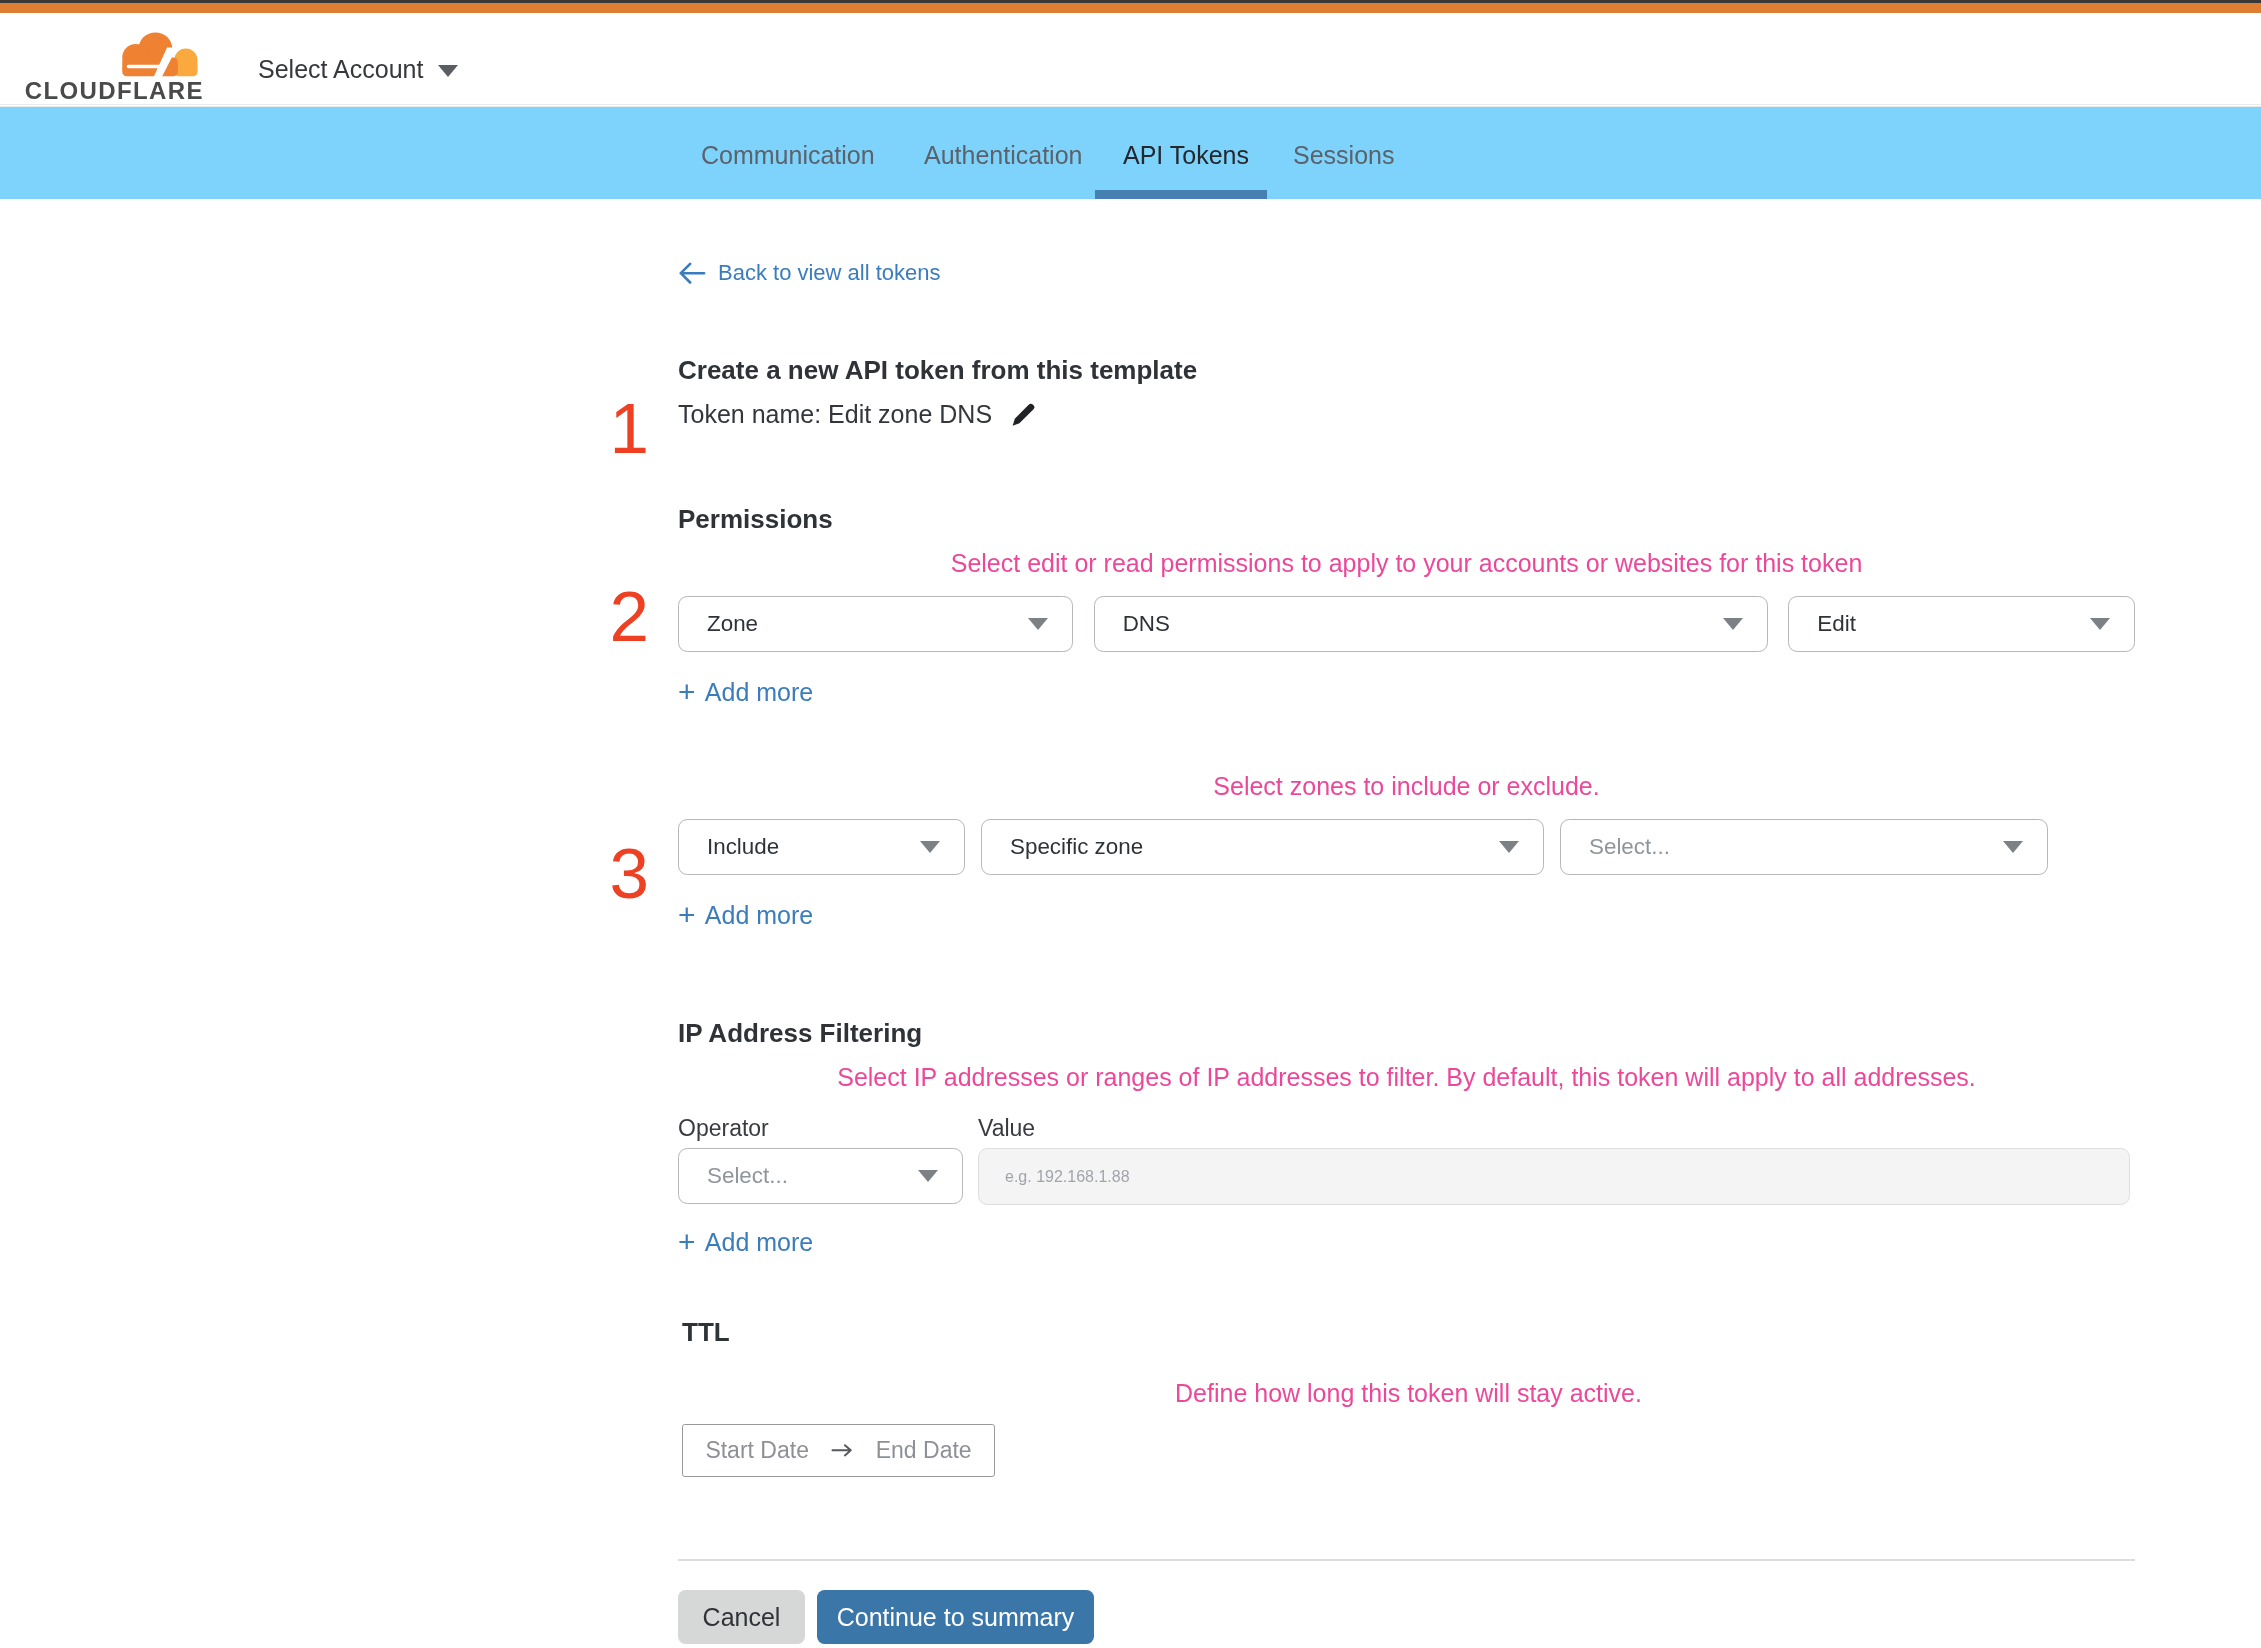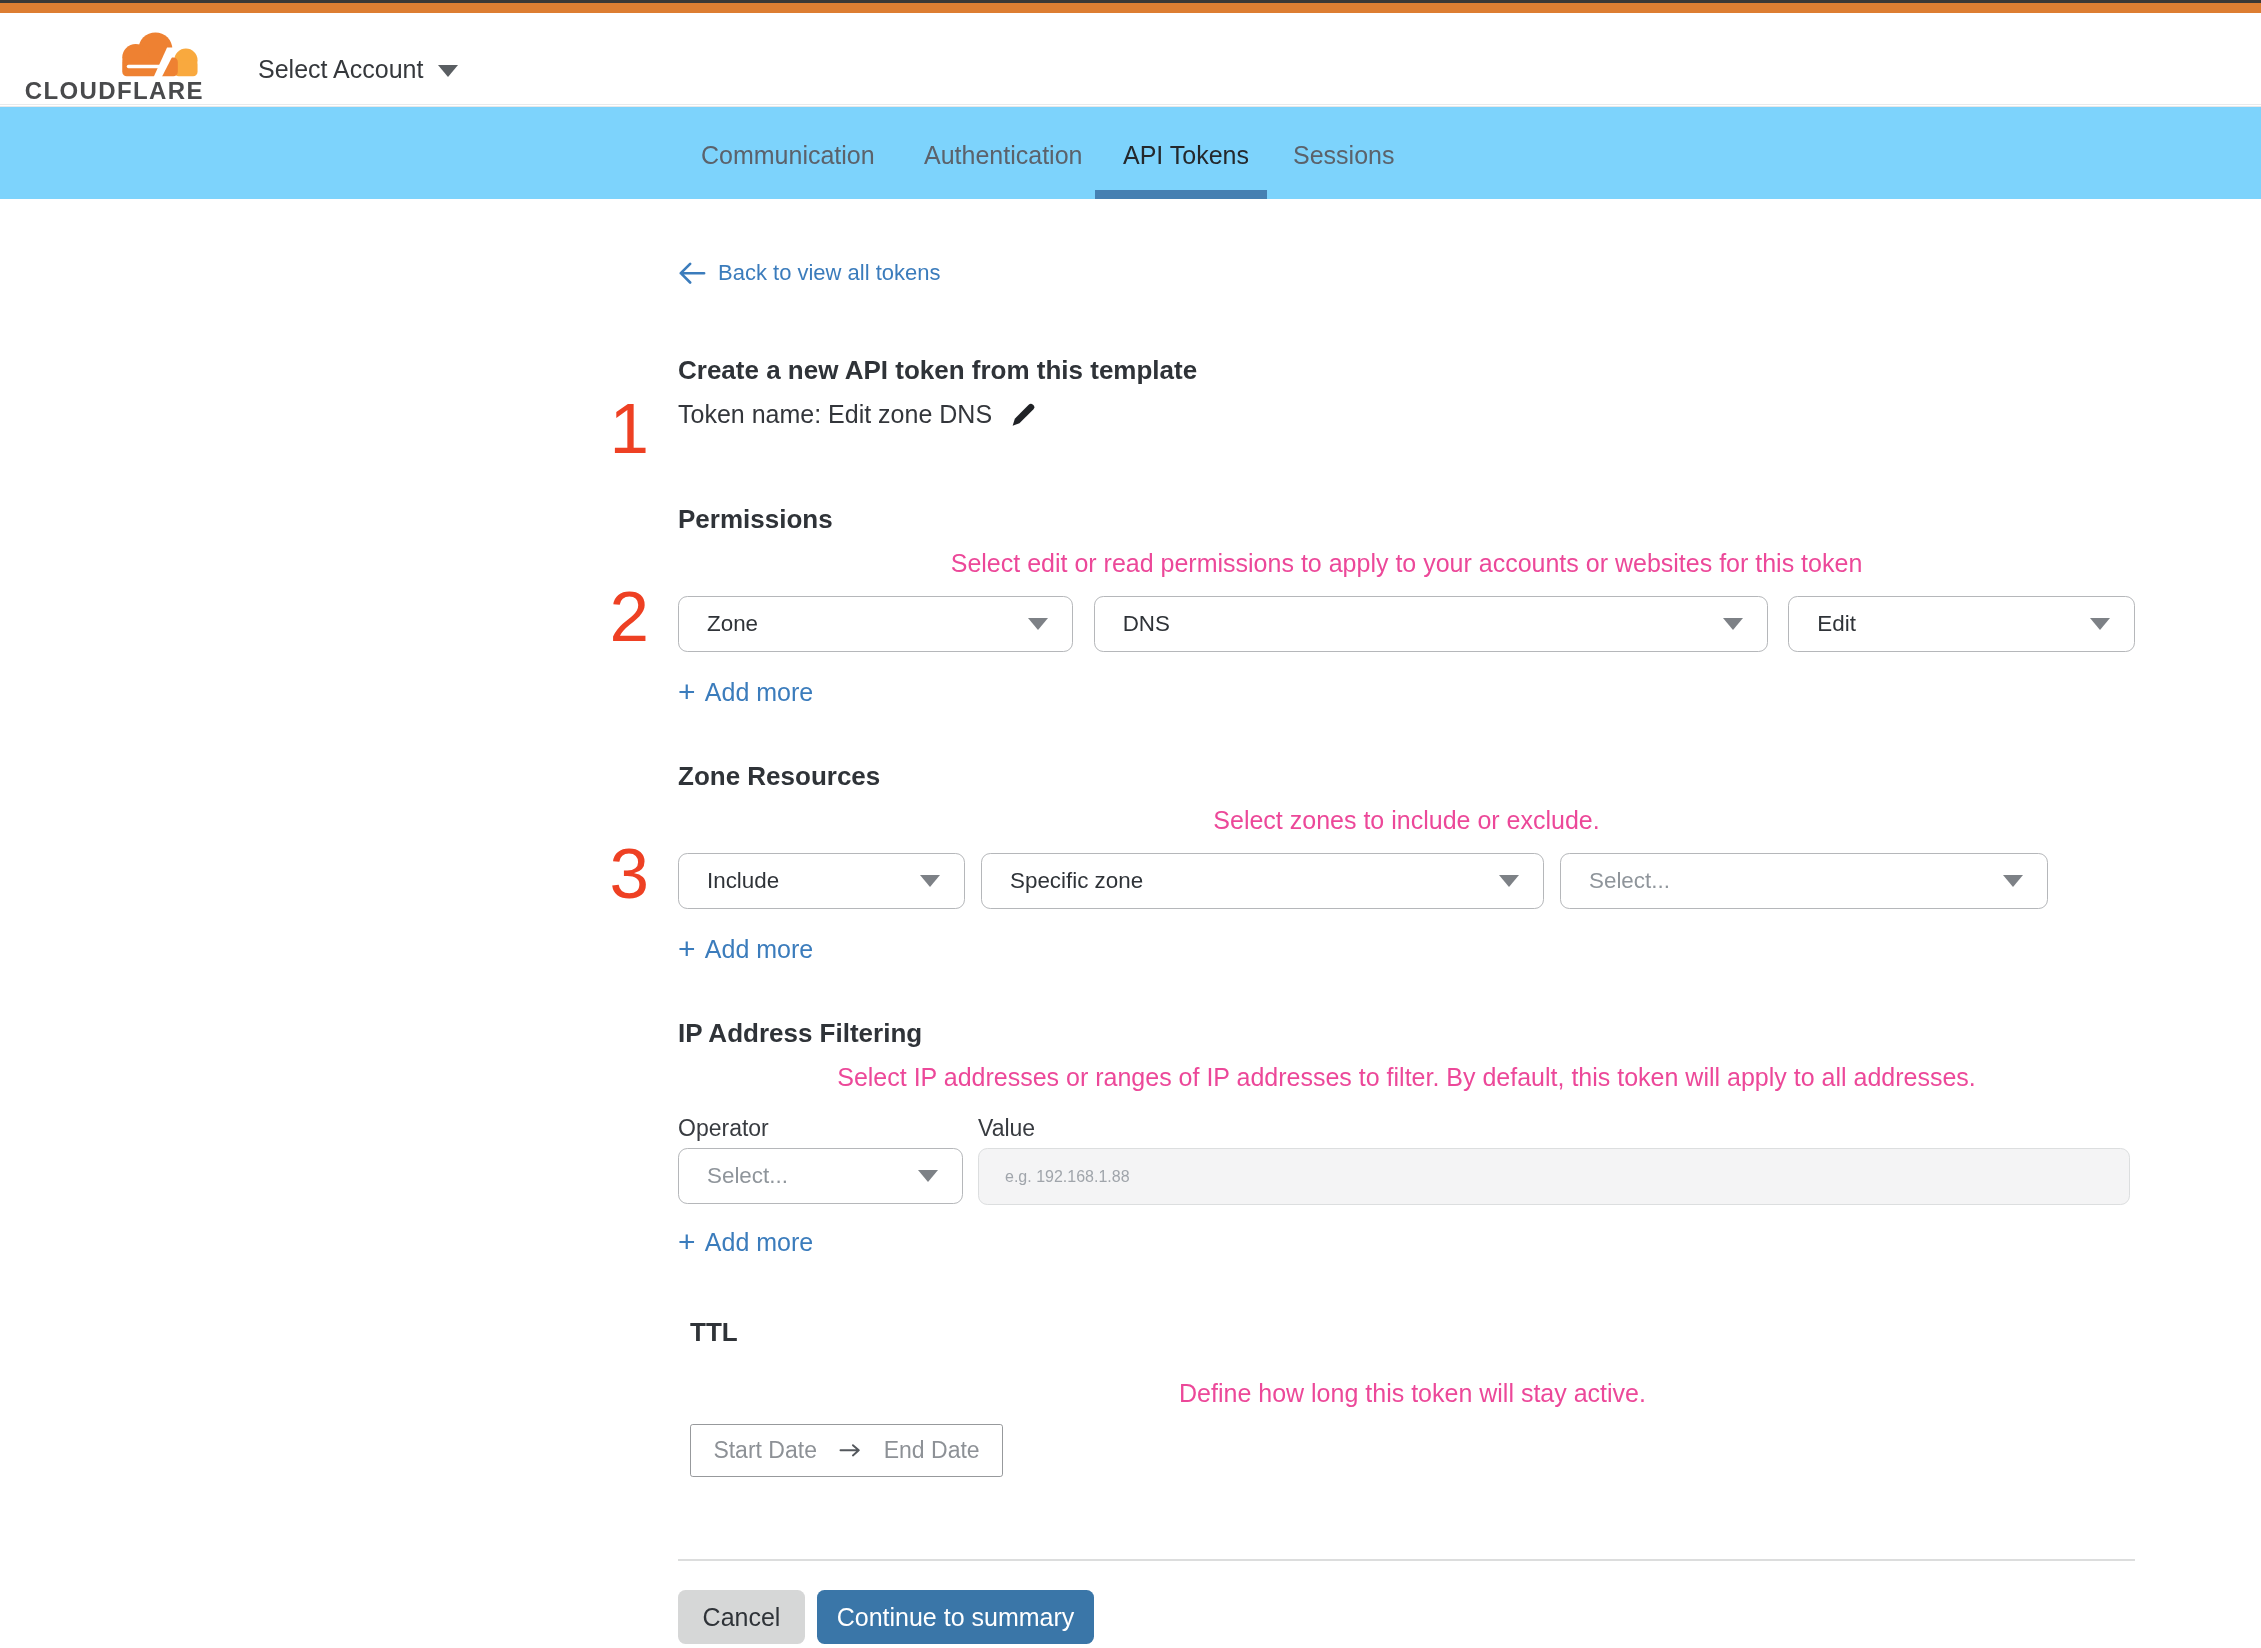--- a/index.html
+++ b/index.html
@@ -138,21 +138,20 @@
         </div>
       </div>
       <div class="addmore" style="margin-top:26px;">
         <span class="plus">+</span>
         <span>Add more</span>
       </div>
     </div>
 
     <div class="abs" style="top:560px;left:0;right:0;">
       <span class="stepnum" style="top:76px;">3</span>
-      <div class="h">Zone Resources</div>
       <div class="desc" style="margin-top:11.2px;">Select zones to include or exclude.</div>
       <div class="row" style="margin-top:17px;gap:16px;">
         <div class="dd" style="width:287px;">
           <span>Include</span>
           <span class="chev-dd"></span>
         </div>
         <div class="dd" style="width:563px;">
           <span>Specific zone</span>
           <span class="chev-dd"></span>
         </div>
@@ -180,21 +179,21 @@
           <span class="chev-dd"></span>
         </div>
         <input class="ipinput" type="text" disabled="" placeholder="e.g. 192.168.1.88" style="">
       </div>
       <div class="addmore" style="margin-top:23px;">
         <span class="plus">+</span>
         <span>Add more</span>
       </div>
     </div>
 
-    <div class="abs" style="top:1116px;left:12px;right:0;">
+    <div class="abs" style="top:1116px;left:4px;right:0;">
       <div class="h">TTL</div>
       <div class="desc" style="margin-top:28px;">Define how long this token will stay active.</div>
       <div class="ttlbox" style="margin-top:15px;">
         <span>Start Date</span>
         <svg width="26" height="18.6" viewBox="0 0 30 20">
           <path d="M2 10 H27 M19 3 L27 10 L19 17" fill="none" stroke="#54585d" stroke-width="2.6" stroke-linecap="round" stroke-linejoin="round"></path>
         </svg>
         <span>End Date</span>
       </div>
     </div>

